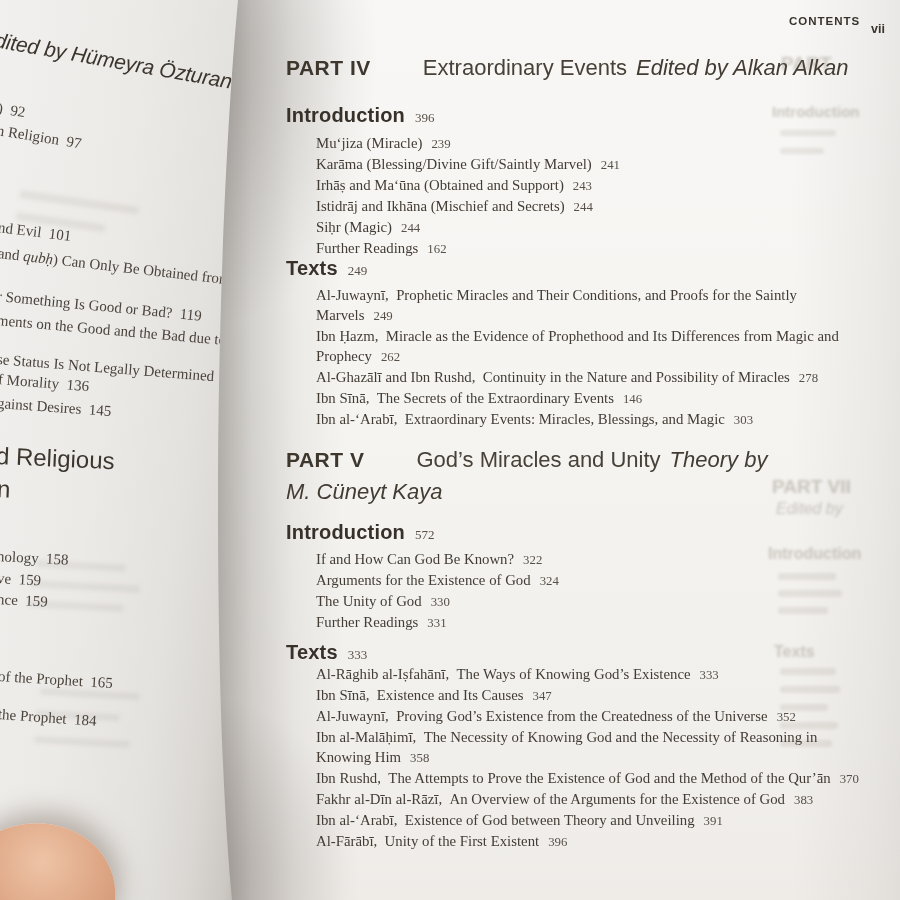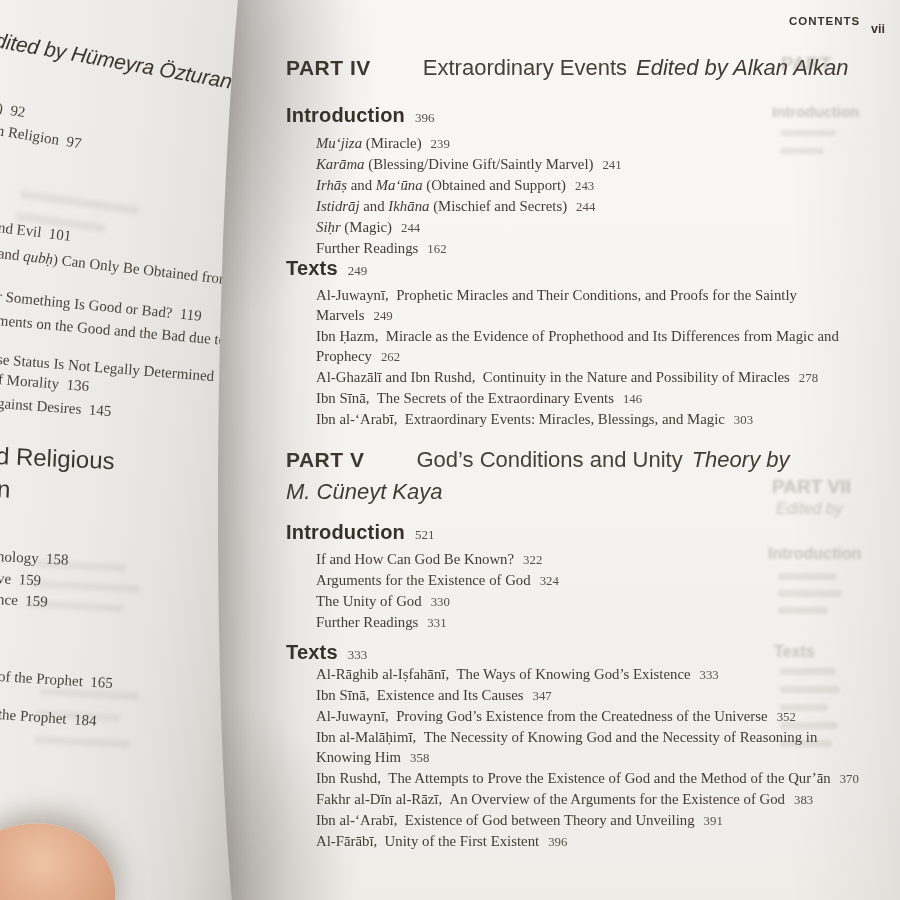--- a/index.html
+++ b/index.html
@@ -27,21 +27,21 @@
   .head-intro4{left:286px;top:104px;}
   .head-texts4{left:286px;top:257px;}
   .head-intro5{left:286px;top:521px;}
   .head-texts5{left:286px;top:641px;}
   .toc-block{position:absolute;}
   #intro4-items{left:316px;top:133px;}
   #texts4-items{left:316px;top:285px;}
   #intro5-items{left:316px;top:549px;}
   #texts5-items{left:316px;top:664px;}
   .toc-line{white-space:nowrap;line-height:20px;font-size:14.8px;color:#433c34;}
-  .toc-line .it{font-style:italic;}
+  .toc-line .it{}
   .toc-line .pg{font-size:12.8px;color:#575047;margin-left:9px;}
   
   .ghost{position:absolute;white-space:nowrap;
     font-family:"Liberation Sans","DejaVu Sans",sans-serif;font-weight:700;
     color:rgba(102,91,74,0.30);filter:blur(1.5px);}
   .ghost.i{font-style:italic;font-weight:400;}
   .gbar{position:absolute;background:rgba(112,101,85,0.12);border-radius:3px;filter:blur(1.6px);}
   
   .gutter{position:absolute;left:212px;top:0;width:132px;height:900px;
     background:linear-gradient(90deg, rgba(58,50,42,0.40) 0%, rgba(58,50,42,0.18) 30%,
@@ -99,29 +99,29 @@
         <div class="toc-line"><span class="rm">Marvels</span><span class="pg">249</span></div>
         <div class="toc-line"><span class="rm">Ibn Ḥazm, Miracle as the Evidence of Prophethood and Its Differences from Magic and</span></div>
         <div class="toc-line"><span class="rm">Prophecy</span><span class="pg">262</span></div>
         <div class="toc-line"><span class="rm">Al-Ghazālī and Ibn Rushd, Continuity in the Nature and Possibility of Miracles</span><span class="pg">278</span></div>
         <div class="toc-line"><span class="rm">Ibn Sīnā, The Secrets of the Extraordinary Events</span><span class="pg">146</span></div>
         <div class="toc-line"><span class="rm">Ibn al-‘Arabī, Extraordinary Events: Miracles, Blessings, and Magic</span><span class="pg">303</span></div>
       </div>
 
     <div class="part part5">
       <div>
-        <span class="kicker">PART V</span><span class="ptitle">God’s Conditions and Unity</span><span class="peditor">Theory by</span>
+        <span class="kicker">PART V</span><span class="ptitle">God’s Miracles and Unity</span><span class="peditor">Theory by</span>
       </div>
       <div>
         <span class="peditor2">M. Cüneyt Kaya</span>
       </div>
     </div>
 
     <div class="sec-head head-intro5">
-      <span class="sh">Introduction</span><span class="shpg">521</span>
+      <span class="sh">Introduction</span><span class="shpg">572</span>
     </div>
     <div class="toc-block" id="intro5-items">
         <div class="toc-line"><span class="rm">If and How Can God Be Known?</span><span class="pg">322</span></div>
         <div class="toc-line"><span class="rm">Arguments for the Existence of God</span><span class="pg">324</span></div>
         <div class="toc-line"><span class="rm">The Unity of God</span><span class="pg">330</span></div>
         <div class="toc-line"><span class="rm">Further Readings</span><span class="pg">331</span></div>
       </div>
 
     <div class="sec-head head-texts5">
       <span class="sh">Texts</span><span class="shpg">333</span>

